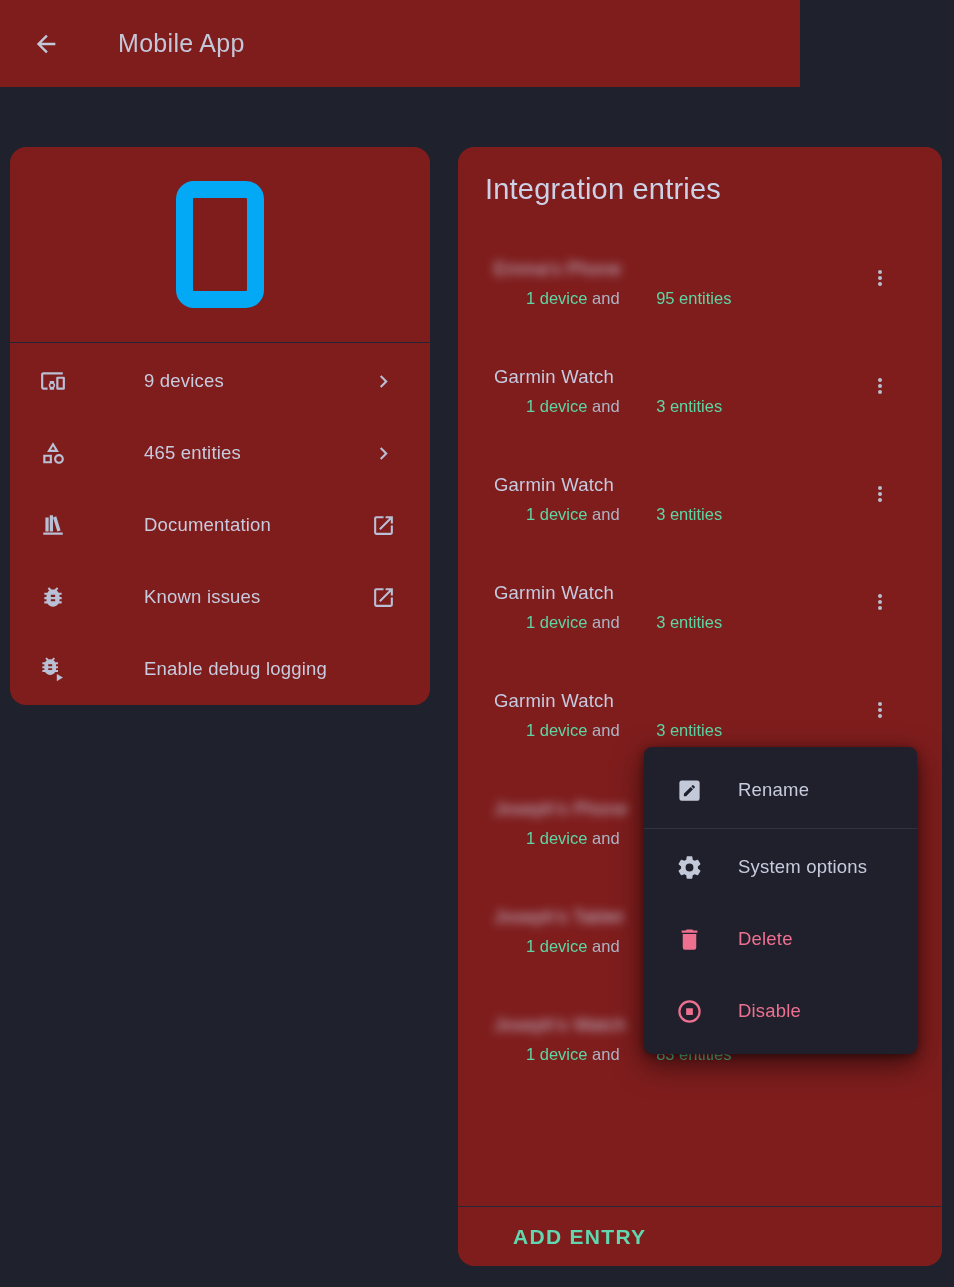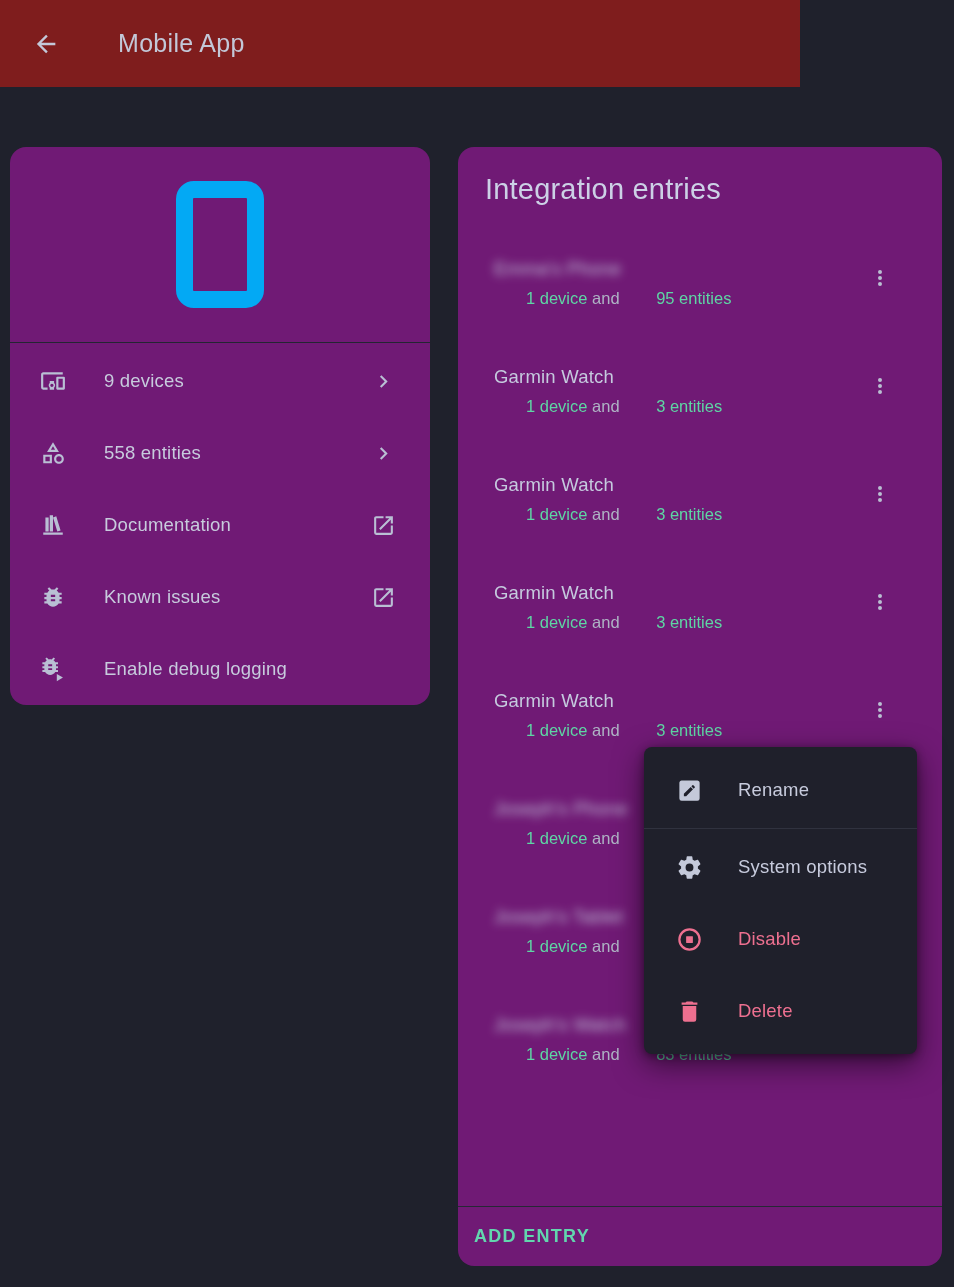--- a/index.html
+++ b/index.html
@@ -21,31 +21,31 @@
   .appbar .back-btn {
     width:48px; height:48px; margin-left:22px; border:none; background:transparent;
     color:#c3c8d8; display:flex; align-items:center; justify-content:center; cursor:pointer;
   }
   .appbar .back-btn svg { width:28px; height:28px; }
   .appbar .title {
     margin-left:48px; font-size:25px; color:#c3c8d8; letter-spacing:.3px;
   }
 
   
-  .card { position:absolute; background:#701a75; border-radius:16px; }
+  .card { position:absolute; background:#7f1d1d; border-radius:16px; }
   .card-left  { left:10px;  top:147px; width:420px; height:558px; }
   .card-right { left:458px; top:147px; width:484px; height:1119px; }
 
   
   .devimg-box { height:196px; display:flex; align-items:center; justify-content:center;
                 border-bottom:1px solid #232532; }
   .phone-shape { width:88px; height:127px; border:17px solid #03a9f4; border-radius:18px; }
   .info-list { padding-top:2px; }
   .info-row { height:72px; display:flex; align-items:center; padding:0 36px 0 30px;
-              cursor:pointer; position:relative; }
+              cursor:pointer; position:relative;gap:40px; }
   .info-row .lead-ic { width:26px; height:26px; color:#b9bfd4; flex:0 0 auto; }
   .info-row .lbl { margin-left:38px; font-size:18.5px; color:#c7cbdd; letter-spacing:.2px; }
   .info-row .trail-ic { position:absolute; right:34px; width:25px; height:25px; color:#b9bfd4; }
 
   
   .entries-title { padding:26px 0 0 27px; font-size:29px; color:#ccd1e6; letter-spacing:.2px; }
   .entries-list { position:absolute; left:0; top:83px; width:100%; }
   .entry-row { position:relative; height:108px; padding:28px 70px 0 36px; }
   .entry-name { font-size:18.5px; color:#c5cade; letter-spacing:.2px; white-space:nowrap; }
   .entry-name.blurred { filter:blur(5px); opacity:.95; }
@@ -56,22 +56,22 @@
               background:transparent; border:none; color:#b9bfd1; cursor:pointer;
               display:flex; align-items:center; justify-content:center; }
   .dots-btn svg { width:24px; height:24px; }
 
   .card-footer {
     position:absolute; left:0; bottom:0; width:100%; height:60px;
     border-top:1px solid #262835; display:flex; align-items:center;
     border-radius:0 0 16px 16px;
   }
   .add-entry-btn {
-    margin-left:16px; background:transparent; border:none; cursor:pointer;
-    font-family:inherit; font-size:18px; font-weight:bold; letter-spacing:1.3px;
+    margin-left:55px; background:transparent; border:none; cursor:pointer;
+    font-family:inherit; font-size:21px; font-weight:bold; letter-spacing:1.3px;
     color:#62d6ae;
     text-align:center;
   }
 
   
   .ctx-menu {
     position:absolute; left:644px; top:747px; width:273px;
     background:#1f202b; border-radius:8px; padding:7px 0;
     box-shadow:0 10px 30px rgba(0,0,0,.55), 0 2px 8px rgba(0,0,0,.4);
     z-index:50;
@@ -113,21 +113,21 @@
             <path d="M8.59,16.58L13.17,12L8.59,7.41L10,6L16,12L10,18L8.59,16.58Z"></path>
           </svg>
         </span>
       </div>
       <div class="info-row">
         <span class="lead-ic">
           <svg viewBox="0 0 24 24" aria-hidden="true">
             <path d="M11,13.5V21.5H3V13.5H11M9,15.5H5V19.5H9V15.5M12,2L17.5,11H6.5L12,2M12,5.86L10.08,9H13.92L12,5.86M17.5,13C20,13 22,15 22,17.5C22,20 20,22 17.5,22C15,22 13,20 13,17.5C13,15 15,13 17.5,13M17.5,15A2.5,2.5 0 0,0 15,17.5A2.5,2.5 0 0,0 17.5,20A2.5,2.5 0 0,0 20,17.5A2.5,2.5 0 0,0 17.5,15Z" fill-rule="evenodd"></path>
           </svg>
         </span>
-        <span class="lbl">558 entities</span>
+        <span class="lbl">465 entities</span>
         <span class="trail-ic">
           <svg viewBox="0 0 24 24" aria-hidden="true">
             <path d="M8.59,16.58L13.17,12L8.59,7.41L10,6L16,12L10,18L8.59,16.58Z"></path>
           </svg>
         </span>
       </div>
       <div class="info-row">
         <span class="lead-ic">
           <svg viewBox="0 0 24 24" aria-hidden="true">
             <path d="M9 3V18H12V3H9M12 5L16 18L19 17L15 4L12 5M5 5V18H8V5H5M3 19V21H21V19H3Z"></path>
@@ -276,26 +276,26 @@
       <span class="ic">
         <svg viewBox="0 0 24 24" aria-hidden="true">
           <path d="M12,15.5A3.5,3.5 0 0,1 8.5,12A3.5,3.5 0 0,1 12,8.5A3.5,3.5 0 0,1 15.5,12A3.5,3.5 0 0,1 12,15.5M19.43,12.97C19.47,12.65 19.5,12.33 19.5,12C19.5,11.67 19.47,11.34 19.43,11L21.54,9.37C21.73,9.22 21.78,8.95 21.66,8.73L19.66,5.27C19.54,5.05 19.27,4.96 19.05,5.05L16.56,6.05C16.04,5.66 15.5,5.32 14.87,5.07L14.5,2.42C14.46,2.18 14.25,2 14,2H10C9.75,2 9.54,2.18 9.5,2.42L9.13,5.07C8.5,5.32 7.96,5.66 7.44,6.05L4.95,5.05C4.73,4.96 4.46,5.05 4.34,5.27L2.34,8.73C2.21,8.95 2.27,9.22 2.46,9.37L4.57,11C4.53,11.34 4.5,11.67 4.5,12C4.5,12.33 4.53,12.65 4.57,12.97L2.46,14.63C2.27,14.78 2.21,15.05 2.34,15.27L4.34,18.73C4.46,18.95 4.73,19.03 4.95,18.95L7.44,17.94C7.96,18.34 8.5,18.68 9.13,18.93L9.5,21.58C9.54,21.82 9.75,22 10,22H14C14.25,22 14.46,21.82 14.5,21.58L14.87,18.93C15.5,18.67 16.04,18.34 16.56,17.94L19.05,18.95C19.27,19.03 19.54,18.95 19.66,18.73L21.66,15.27C21.78,15.05 21.73,14.78 21.54,14.63L19.43,12.97Z"></path>
         </svg>
       </span>
       <span class="lb">System options</span>
     </div>
     <div class="ctx-item danger">
       <span class="ic">
         <svg viewBox="0 0 24 24" aria-hidden="true">
-          <path d="M12,2A10,10 0 0,0 2,12A10,10 0 0,0 12,22A10,10 0 0,0 22,12A10,10 0 0,0 12,2M12,4A8,8 0 0,1 20,12A8,8 0 0,1 12,20A8,8 0 0,1 4,12A8,8 0 0,1 12,4M9.3,9A0.3,0.3 0 0,0 9,9.3V14.7A0.3,0.3 0 0,0 9.3,15H14.7A0.3,0.3 0 0,0 15,14.7V9.3A0.3,0.3 0 0,0 14.7,9Z" fill-rule="evenodd"></path>
-        </svg>
-      </span>
-      <span class="lb">Disable</span>
+          <path d="M19,4H15.5L14.5,3H9.5L8.5,4H5V6H19M6,19A2,2 0 0,0 8,21H16A2,2 0 0,0 18,19V7H6V19Z"></path>
+        </svg>
+      </span>
+      <span class="lb">Delete</span>
     </div>
     <div class="ctx-item danger">
       <span class="ic">
         <svg viewBox="0 0 24 24" aria-hidden="true">
-          <path d="M19,4H15.5L14.5,3H9.5L8.5,4H5V6H19M6,19A2,2 0 0,0 8,21H16A2,2 0 0,0 18,19V7H6V19Z"></path>
-        </svg>
-      </span>
-      <span class="lb">Delete</span>
+          <path d="M12,2A10,10 0 0,0 2,12A10,10 0 0,0 12,22A10,10 0 0,0 22,12A10,10 0 0,0 12,2M12,4A8,8 0 0,1 20,12A8,8 0 0,1 12,20A8,8 0 0,1 4,12A8,8 0 0,1 12,4M9.3,9A0.3,0.3 0 0,0 9,9.3V14.7A0.3,0.3 0 0,0 9.3,15H14.7A0.3,0.3 0 0,0 15,14.7V9.3A0.3,0.3 0 0,0 14.7,9Z" fill-rule="evenodd"></path>
+        </svg>
+      </span>
+      <span class="lb">Disable</span>
     </div>
   </div>
 
 </body></html>

